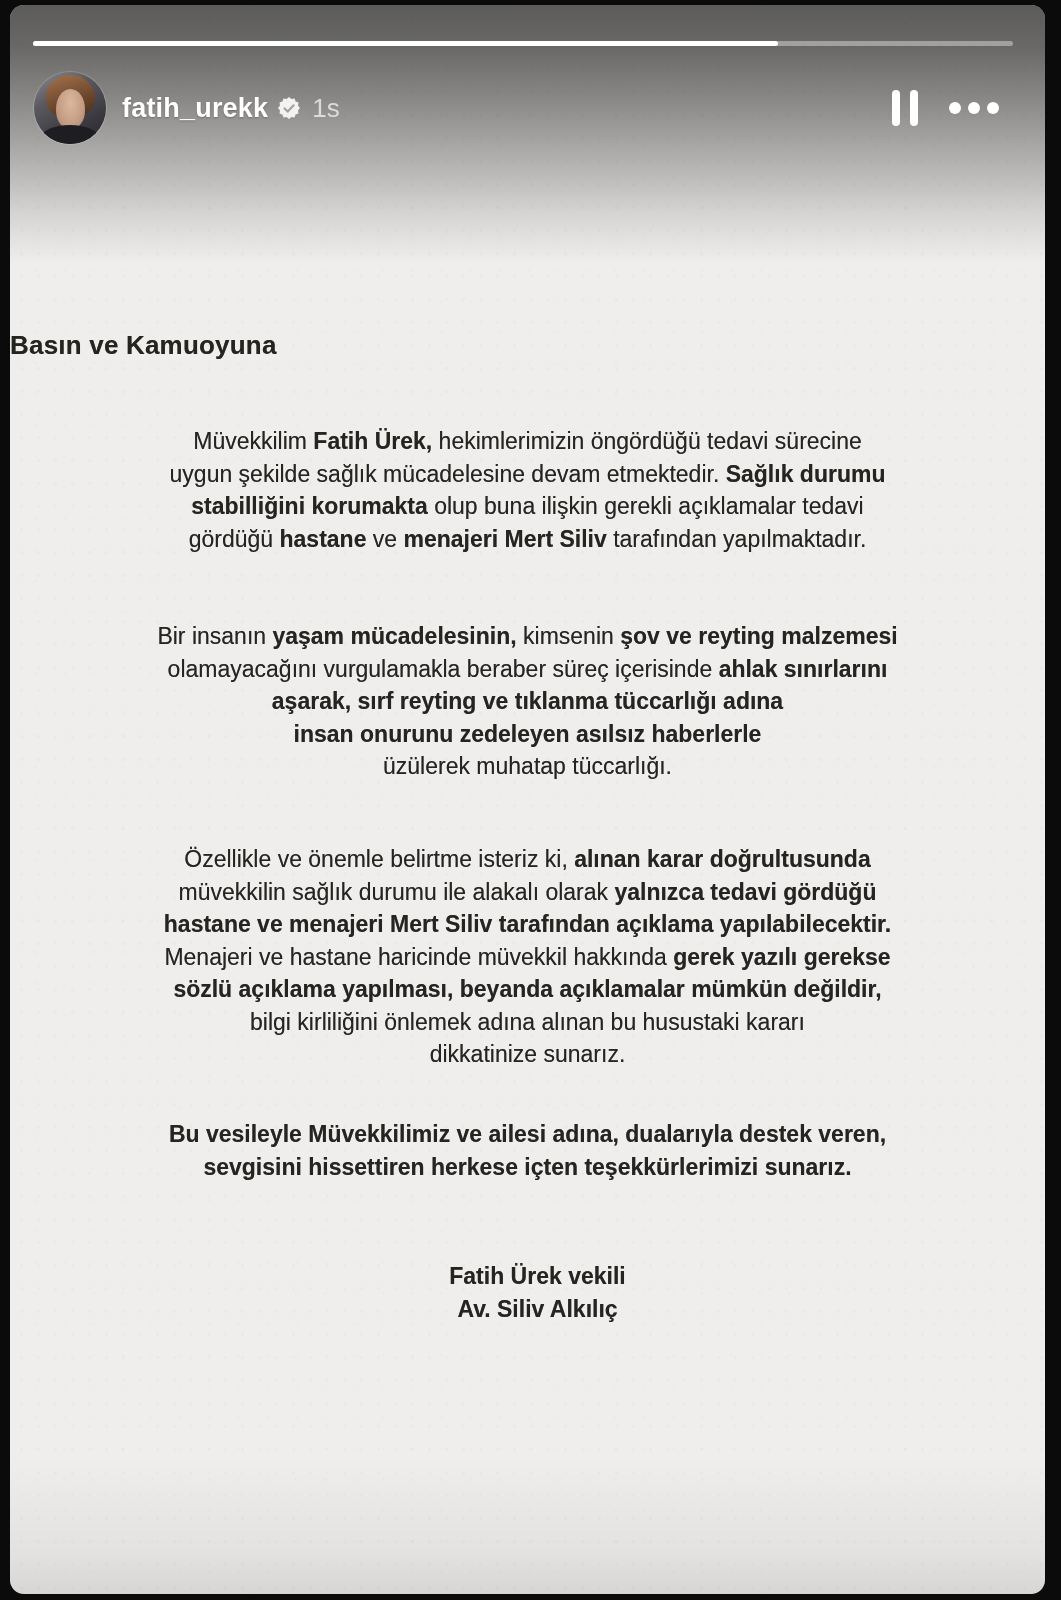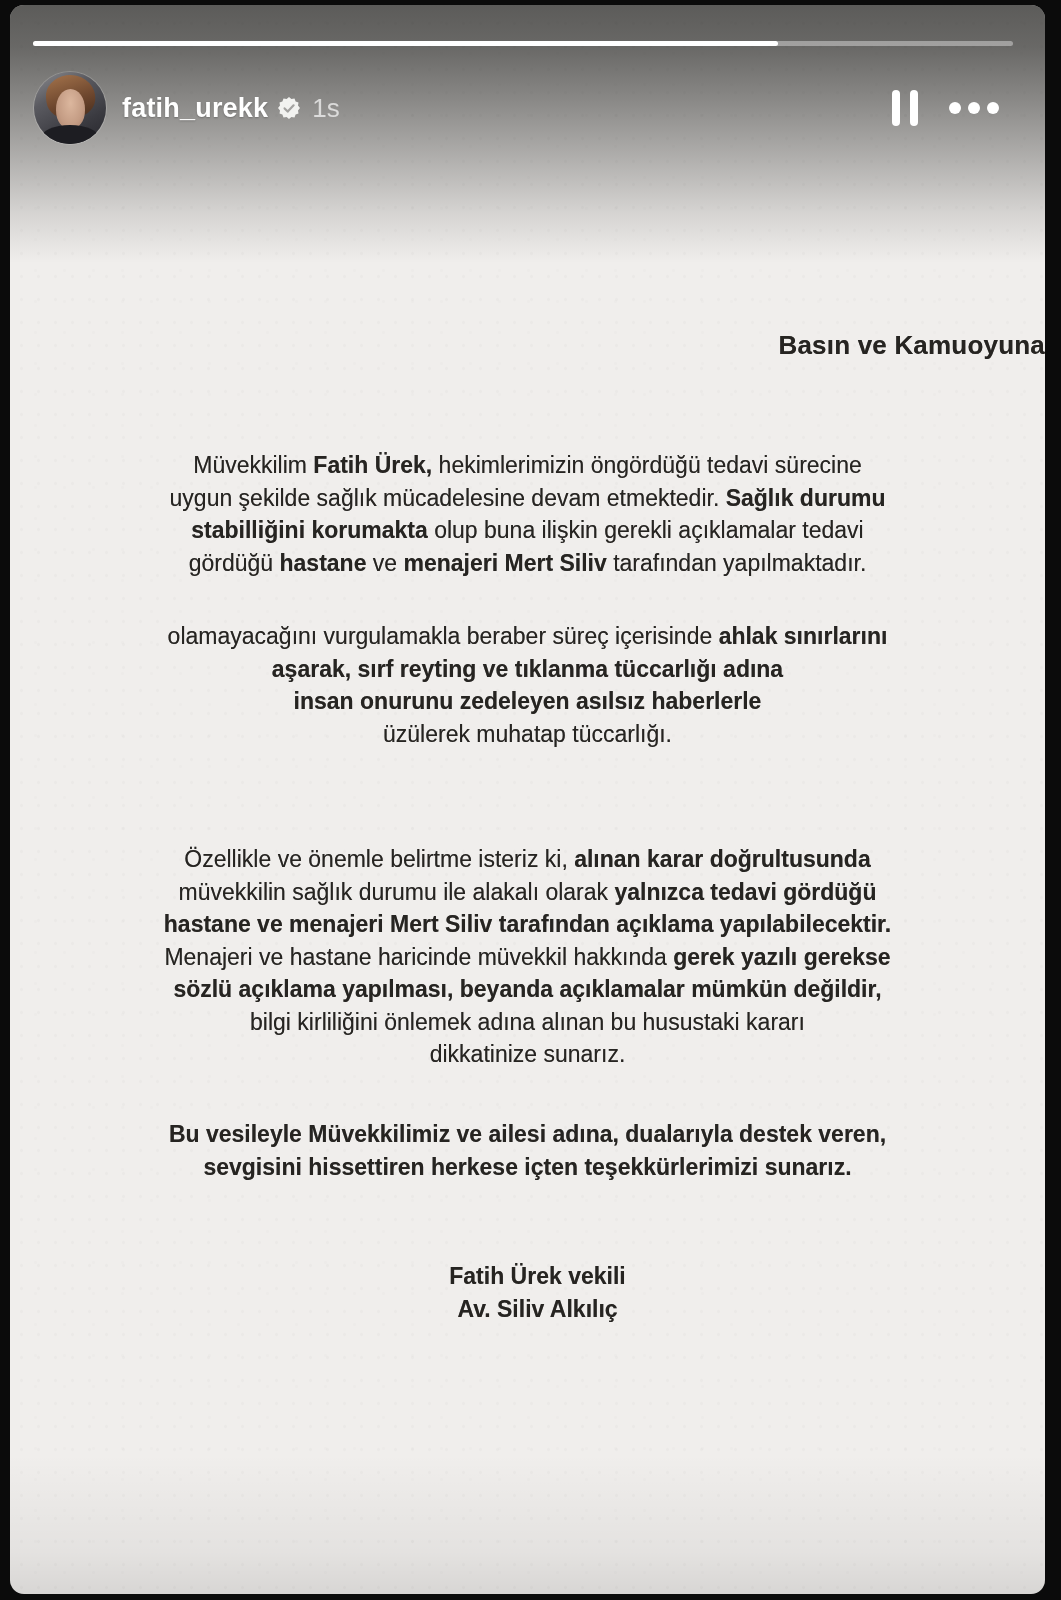--- a/index.html
+++ b/index.html
@@ -76,51 +76,52 @@
   .timestamp{color:rgba(255,255,255,0.68);font-size:26px;margin-left:2px;text-align:right;}
   .spacer{flex:1 1 auto;}
   .pause-btn{width:36px;height:40px;display:flex;gap:10px;align-items:center;justify-content:center;
     background:none;border:none;padding:0;cursor:pointer;margin-right:26px;}
   .pause-btn .bar{width:8px;height:36px;background:#ffffff;border-radius:4px;}
   .more-btn{display:flex;gap:7px;align-items:center;background:none;border:none;padding:0;cursor:pointer;margin-right:26px;}
   .more-btn .dot{width:12px;height:12px;border-radius:50%;background:#ffffff;}
   
   .letter{position:absolute;inset:0;color:#262421;}
   .letter-heading{
-    position:absolute;top:325px;left:0;right:0;text-align:right;
+    position:absolute;top:325px;left:0;right:0;text-align:left;
     font-size:26px;font-weight:700;letter-spacing:0.2px;
     text-shadow:0 0 0.6px rgba(0,0,0,0.45);
   }
   .paragraph{
     position:absolute;left:0;right:0;text-align:center;
     font-size:23px;line-height:32.5px;
     text-shadow:0 0 0.6px rgba(0,0,0,0.40);
   }
   .paragraph .b{font-weight:700;}
-  .pos-p1{top:444px;}
+  .pos-p1{top:420px;}
   .pos-p2{top:615px;}
   .pos-p3{top:838px;}
   .pos-p4{top:1113px;}
   .pos-signature{top:1255px;padding-left:20px;}
 </style>
 </head>
 <body>
 
 <div class="story">
 
   <div class="letter">
     <div class="letter-heading">Basın ve Kamuoyuna</div>
     <div>
         <div class="paragraph pos-p1">
           <div class="line"><span>Müvekkilim </span><span class="b">Fatih Ürek,</span><span> hekimlerimizin öngördüğü tedavi sürecine</span></div>
           <div class="line"><span>uygun şekilde sağlık mücadelesine devam etmektedir. </span><span class="b">Sağlık durumu</span></div>
           <div class="line"><span class="b">stabilliğini korumakta</span><span> olup buna ilişkin gerekli açıklamalar tedavi</span></div>
           <div class="line"><span>gördüğü </span><span class="b">hastane</span><span> ve </span><span class="b">menajeri Mert Siliv</span><span> tarafından yapılmaktadır.</span></div>
         </div>
         <div class="paragraph pos-p2">
+          <div class="line"><span>Bir insanın </span><span class="b">yaşam mücadelesinin,</span><span> kimsenin </span><span class="b">şov ve reyting malzemesi</span></div>
           <div class="line"><span>olamayacağını vurgulamakla beraber süreç içerisinde </span><span class="b">ahlak sınırlarını</span></div>
           <div class="line"><span class="b">aşarak, sırf reyting ve tıklanma tüccarlığı adına</span></div>
           <div class="line"><span class="b">insan onurunu zedeleyen asılsız haberlerle</span></div>
           <div class="line"><span>üzülerek muhatap tüccarlığı.</span></div>
         </div>
         <div class="paragraph pos-p3">
           <div class="line"><span>Özellikle ve önemle belirtme isteriz ki, </span><span class="b">alınan karar doğrultusunda</span></div>
           <div class="line"><span>müvekkilin sağlık durumu ile alakalı olarak </span><span class="b">yalnızca tedavi gördüğü</span></div>
           <div class="line"><span class="b">hastane ve menajeri Mert Siliv tarafından açıklama yapılabilecektir.</span></div>
           <div class="line"><span>Menajeri ve hastane haricinde müvekkil hakkında </span><span class="b">gerek yazılı gerekse</span></div>

